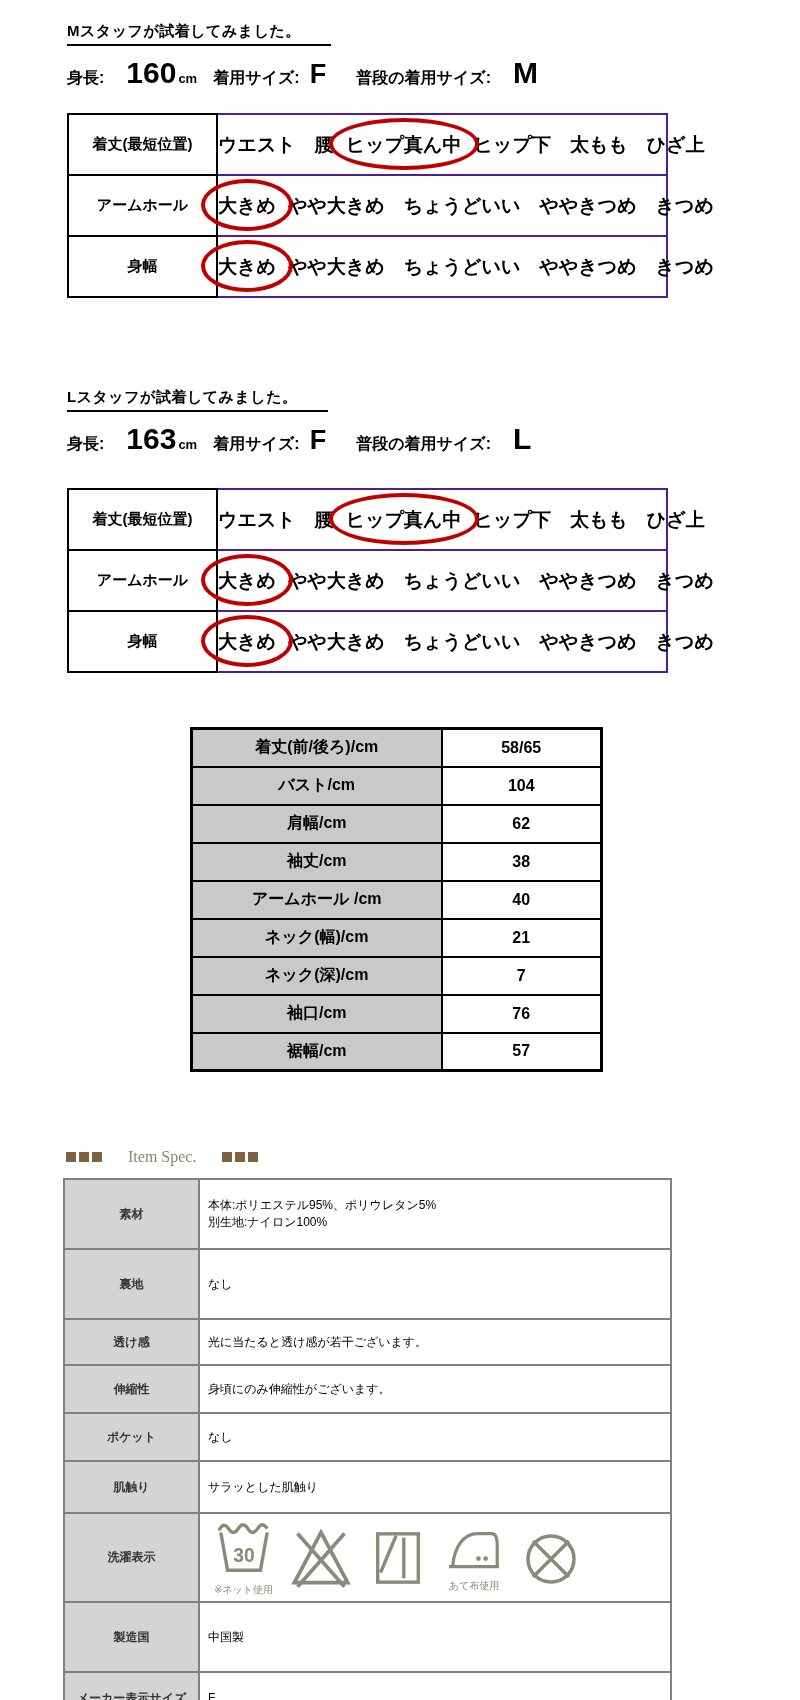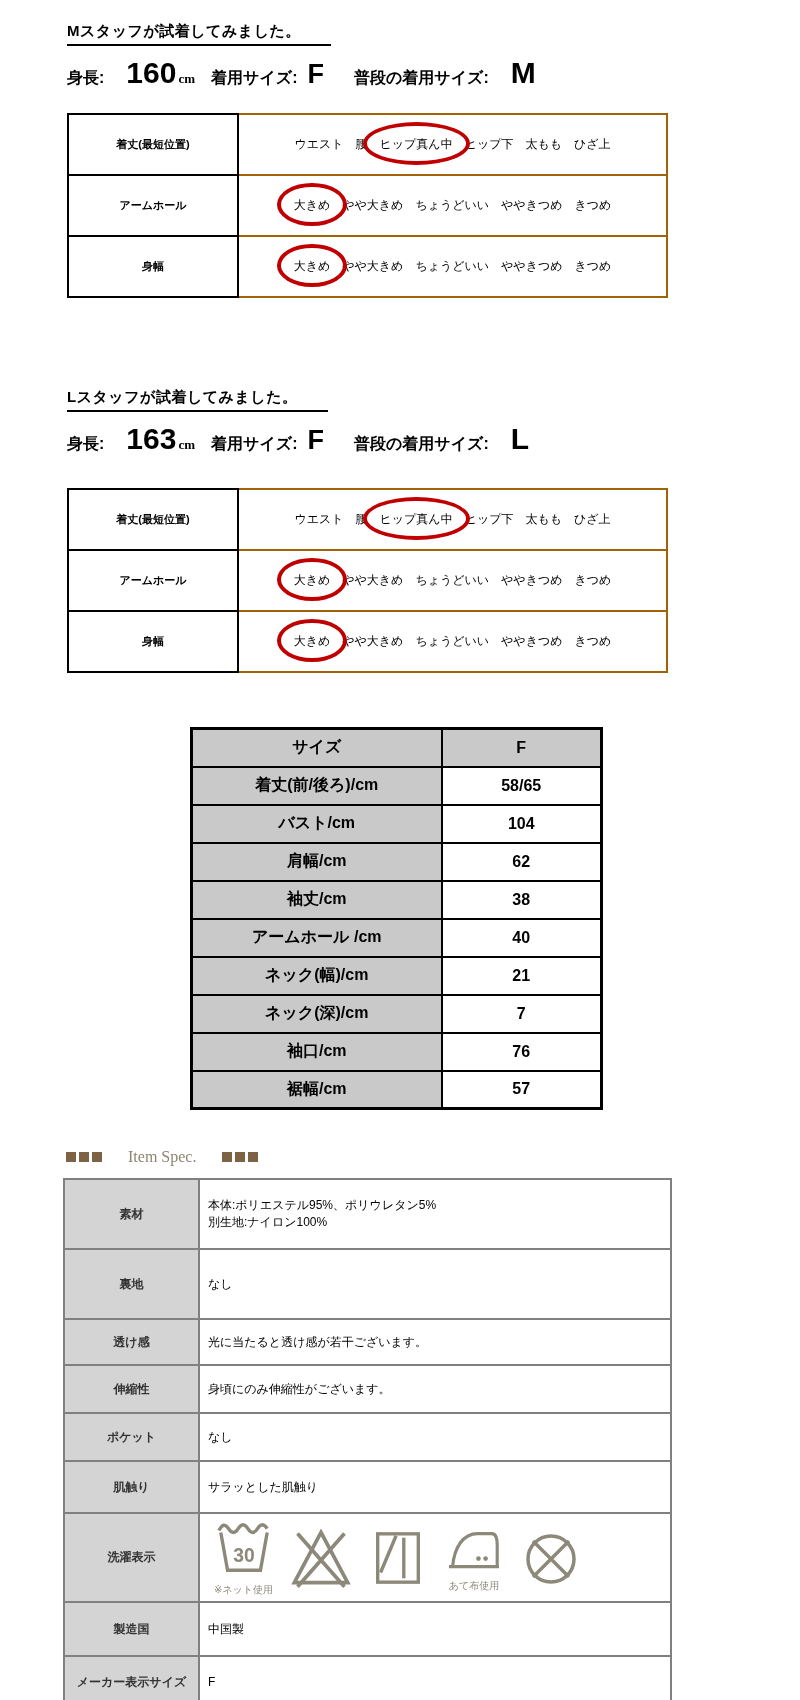--- a/index.html
+++ b/index.html
@@ -19,37 +19,37 @@
   .fit-heading{
     position:absolute;left:67px;
     font-size:15px;font-weight:bold;
     border-bottom:2px solid #000;
     padding:0 30px 3px 0;
     letter-spacing:.5px;
   }
   .stats{position:absolute;left:67px;display:flex;align-items:baseline;white-space:nowrap;}
   .s-label{font-size:16px;font-weight:bold;}
   .s-big{font-size:30px;font-weight:bold;margin-left:22px;line-height:1;}
-  .s-unit{font-size:13px;font-weight:bold;margin-left:2px;font-family:Liberation Serif, serif;}
+  .s-unit{font-size:13px;font-weight:bold;margin-left:2px;}
   .s-gap{margin-left:16px;}
   .s-gap2{margin-left:30px;}
   .s-med{font-size:27px;font-weight:bold;margin-left:10px;line-height:1;}
 
   
   .fit-table{
     position:absolute;left:67px;
     width:601px;border-collapse:collapse;table-layout:fixed;
   }
   .fit-table tr{height:61px;}
   .fit-table th{
-    width:170px;border:2px solid #000;
-    font-size:11px;font-weight:bold;text-align:center;background:#fff;
+    width:149px;border:2px solid #000;
+    font-size:15px;font-weight:bold;text-align:center;background:#fff;
   }
   .fit-table td{
-    border:2px solid #a16207;font-size:12px;font-weight:normal;
+    border:2px solid #4c1d95;font-size:19px;font-weight:bold;
     text-align:center;background:#fff;white-space:nowrap;
   }
   .seg-pre{margin-right:12px;}
   .seg-pre:empty{display:none;}
   .seg-post{margin-left:12px;}
   .circled{position:relative;display:inline-block;}
   .circled::before{
     content:"";position:absolute;left:-17px;right:-17px;top:-14px;bottom:-12px;
     border:4px solid var(--circle-red,#c00000);border-radius:50%;pointer-events:none;
   }
@@ -86,21 +86,21 @@
     width:135px;background:var(--item-label-bg,#d4d4d4);
     border:2px solid #808080;font-size:12px;font-weight:bold;color:#333;
     text-align:center;
   }
   .item-table td{
     border:2px solid #808080;font-size:12px;color:#000;
     text-align:left;padding:4px 8px;background:#fff;
   }
   .pre-line{white-space:pre-line;}
   tr.r-h55{height:70px;} tr.r-h46{height:46px;} tr.r-h48{height:48px;}
-  tr.r-h52{height:52px;} tr.r-h86{height:86px;} tr.r-h58{height:54px;}
+  tr.r-h52{height:52px;} tr.r-h86{height:86px;} tr.r-h58{height:70px;}
 
   
   .laundry{display:flex;align-items:center;gap:16px;padding-left:6px;}
   .laundry-item{display:flex;flex-direction:column;align-items:center;}
   .laundry svg{display:block;}
   .laundry svg .ln{stroke:var(--laundry,#8d897a);stroke-width:3.5;fill:none;}
   .laundry svg .fl{fill:var(--laundry,#8d897a);stroke:none;}
   .laundry .cap{font-size:10px;color:var(--laundry,#8d897a);margin-top:7px;white-space:nowrap;}
 </style>
 </head>
@@ -169,24 +169,20 @@
       <th>身幅</th>
       <td>
         <span class="circled"><span>大きめ</span></span><span class="seg-post">やや大きめ　ちょうどいい　ややきつめ　きつめ</span>
       </td>
     </tr>
   </tbody>
     </table>
 
   <table class="size-table">
     <tbody>
-        <tr class="hdr">
-      <th>サイズ</th>
-      <td>F</td>
-    </tr>
     <tr>
           <th>着丈(前/後ろ)/cm</th>
           <td>58/65</td>
         </tr>
     <tr>
           <th>バスト/cm</th>
           <td>104</td>
         </tr>
     <tr>
           <th>肩幅/cm</th>

